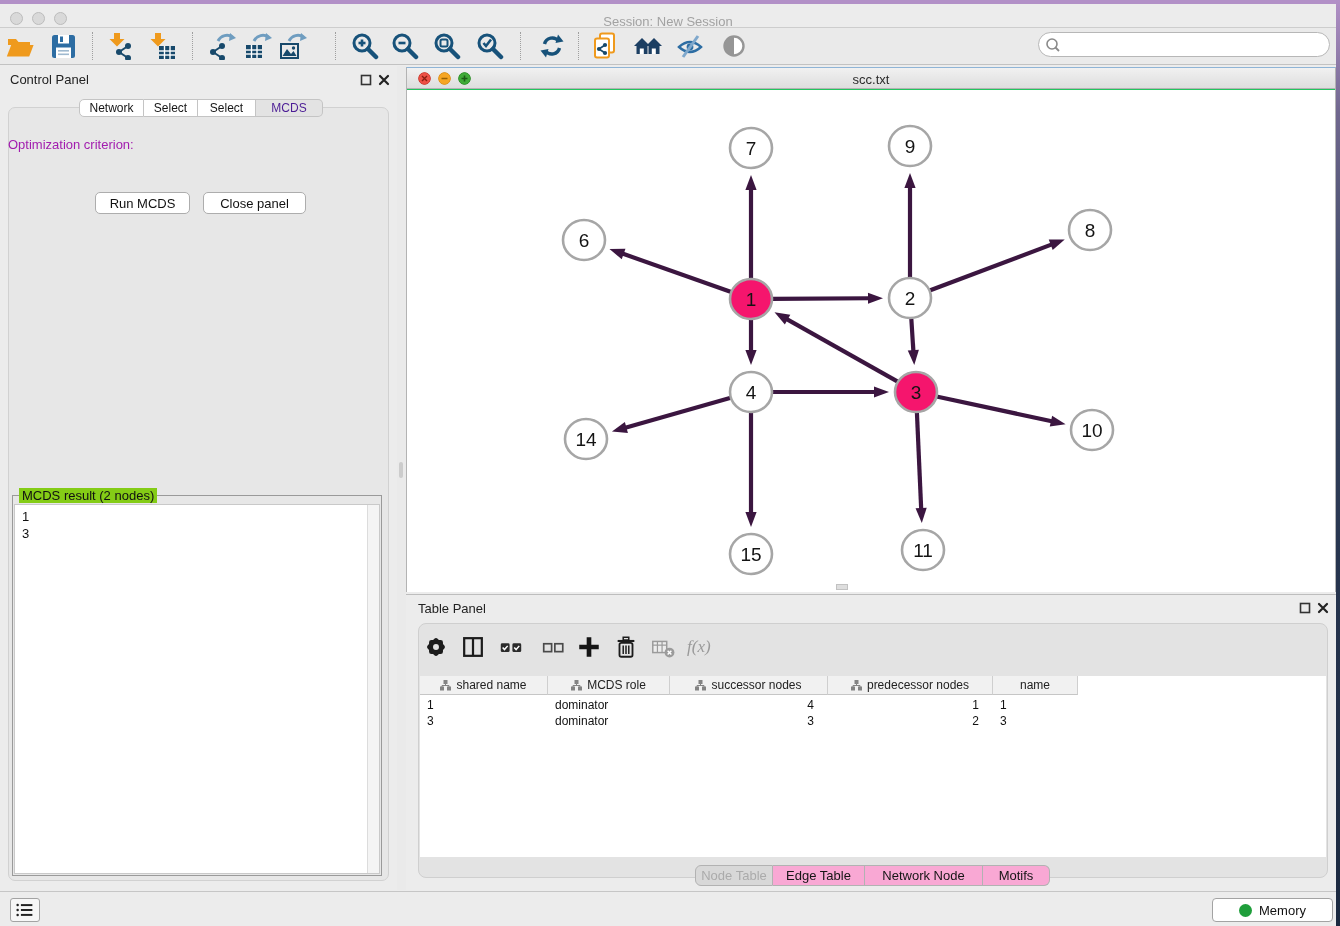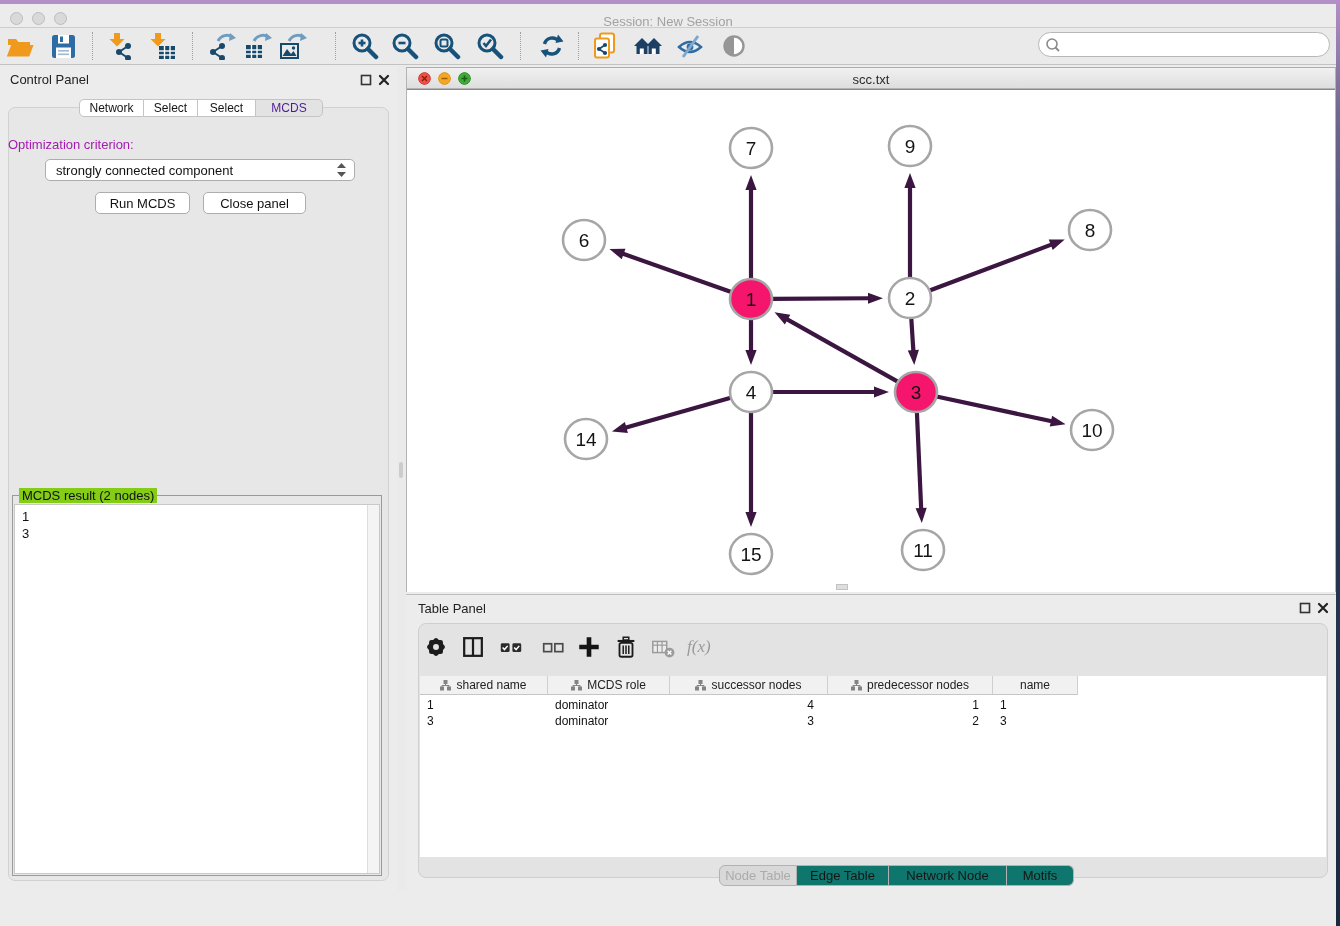--- a/index.html
+++ b/index.html
@@ -50,22 +50,22 @@
   
   .tablepanel { left:406px; top:594px; width:930px; height:296px; background:#ececec; border-top:1px solid #bdbdbd; }
   .tp-title { left:418px; top:601px; font-size:13px; color:#222; }
   .tp-box { left:418px; top:623px; width:910px; height:255px; background:#e3e3e3; border:1px solid #cfcfcf; border-radius:8px; }
   .tpi { position:absolute; top:8px; width:30px; height:30px; display:flex; align-items:center; }
   .tp-white { position:absolute; left:1px; top:52px; width:906px; height:181px; background:#fff; overflow:hidden; }
   .thead { position:absolute; left:0; top:0; height:19px; display:flex; }
   .th { height:19px; background:#f1f1f1; border-right:1px solid #cfcfcf; border-bottom:1px solid #c6c6c6; display:flex; align-items:center; justify-content:center; gap:5px; font-size:12px; color:#222; }
   .trow { position:absolute; left:0; height:16px; display:flex; font-size:12px; color:#111; }
   .td { height:16px; display:flex; align-items:center; }
-  .btabs { left:695px; top:865px; height:39px; display:flex;margin-left:24px; }
-  .btab { height:21px; font-size:13px; display:flex; align-items:center; justify-content:center; background:#0f766e; color:#151515; border:1px solid #b2b2b2; border-left:none; }
+  .btabs { left:695px; top:865px; height:39px; display:flex; }
+  .btab { height:21px; font-size:13px; display:flex; align-items:center; justify-content:center; background:#f9a8d4; color:#151515; border:1px solid #b2b2b2; border-left:none; }
   .btab:first-child { border-left:1px solid #b2b2b2; border-radius:6px 0 0 6px; }
   .btab:last-child { border-radius:0 6px 6px 0; }
   .btab.sel { background:#d8d8d8; color:#ababab; }
   
   .statusbar { left:0; top:891px; width:1336px; height:35px; background:#ececec; border-top:1px solid #c6c6c6; }
   .sb-btn { position:absolute; background:#f7f7f7; border:1px solid #a3a3a3; border-radius:3px; display:flex; align-items:center; justify-content:center; }
   .mem-btn { left:1212px; top:6px; width:121px; height:24px; background:#fff; border:1px solid #a3a3a3; border-radius:4px; gap:7px; font-size:13px; color:#111; display:flex; align-items:center; justify-content:center; position:absolute; }
   .mem-dot { width:13px; height:13px; border-radius:50%; background:#1f9e3b; }
   .fx { font-family:"Liberation Serif", serif; font-style:italic; font-size:17px; color:#9a9a9a; }
 </style>
@@ -249,27 +249,20 @@
       <path d="M2 2 10 10M10 2 2 10" stroke="#222" stroke-width="2.2" stroke-linecap="round"></path>
     </svg>
   <div class="abs cp-box"></div>
   <div class="abs ctabs" id="ctabs">
       <div class="ctab" style="width: 65px;">Network</div>
       <div class="ctab" style="width: 54px;">Select</div>
       <div class="ctab" style="width: 58px;">Select</div>
       <div class="ctab sel" style="width: 67px;">MCDS</div>
     </div>
   <div class="abs opt-label">Optimization criterion:</div>
-  <div class="abs select">
-    <span>strongly connected component</span>
-    <svg width="9" height="14" viewBox="0 0 9 14" style="position:absolute;right:8px">
-        <polygon points="4.5,0 9,5 0,5" fill="#555"></polygon>
-        <polygon points="4.5,14 9,9 0,9" fill="#555"></polygon>
-      </svg>
-  </div>
   <div class="btn" style="left:95px;top:192px;width:95px">Run MCDS</div>
   <div class="btn" style="left:203px;top:192px;width:103px">Close panel</div>
   <div class="abs fieldset">
     <span class="legend">MCDS result (2 nodes)</span>
     <div class="fs-white">
       <div class="result-pre" id="result-pre">1
 3</div>
       <div class="fs-scroll"></div>
     </div>
   </div>
@@ -505,13 +498,31 @@
         </div>
     </div>
   </div>
   <div class="abs btabs" id="btabs">
       <div class="btab sel" style="width: 78px;">Node Table</div>
       <div class="btab" style="width: 92px;">Edge Table</div>
       <div class="btab" style="width: 118px;">Network Node</div>
       <div class="btab" style="width: 67px;">Motifs</div>
     </div>
 
+  <div class="abs statusbar">
+    <div class="sb-btn" style="left:10px;top:6px;width:30px;height:24px">
+      <svg width="22" height="18" viewBox="0 0 26 22">
+          <g fill="#222">
+            <circle cx="4" cy="5" r="1.5"></circle>
+            <rect x="8" y="3.8" width="14" height="2.4"></rect>
+            <circle cx="4" cy="11" r="1.5"></circle>
+            <rect x="8" y="9.8" width="14" height="2.4"></rect>
+            <circle cx="4" cy="17" r="1.5"></circle>
+            <rect x="8" y="15.8" width="14" height="2.4"></rect>
+          </g>
+        </svg>
+    </div>
+    <div class="mem-btn">
+      <span class="mem-dot"></span>
+      <span>Memory</span>
+    </div>
+  </div>
 </div>
 
 </body></html>

